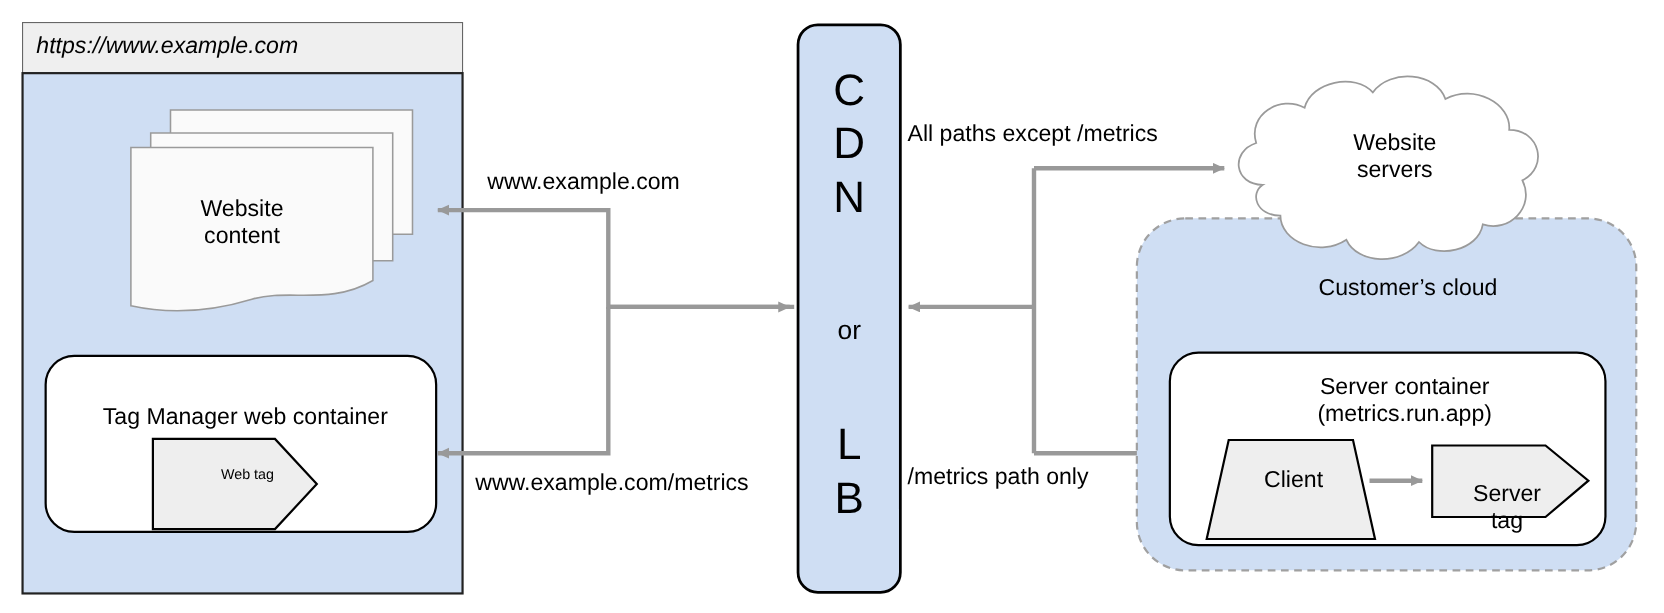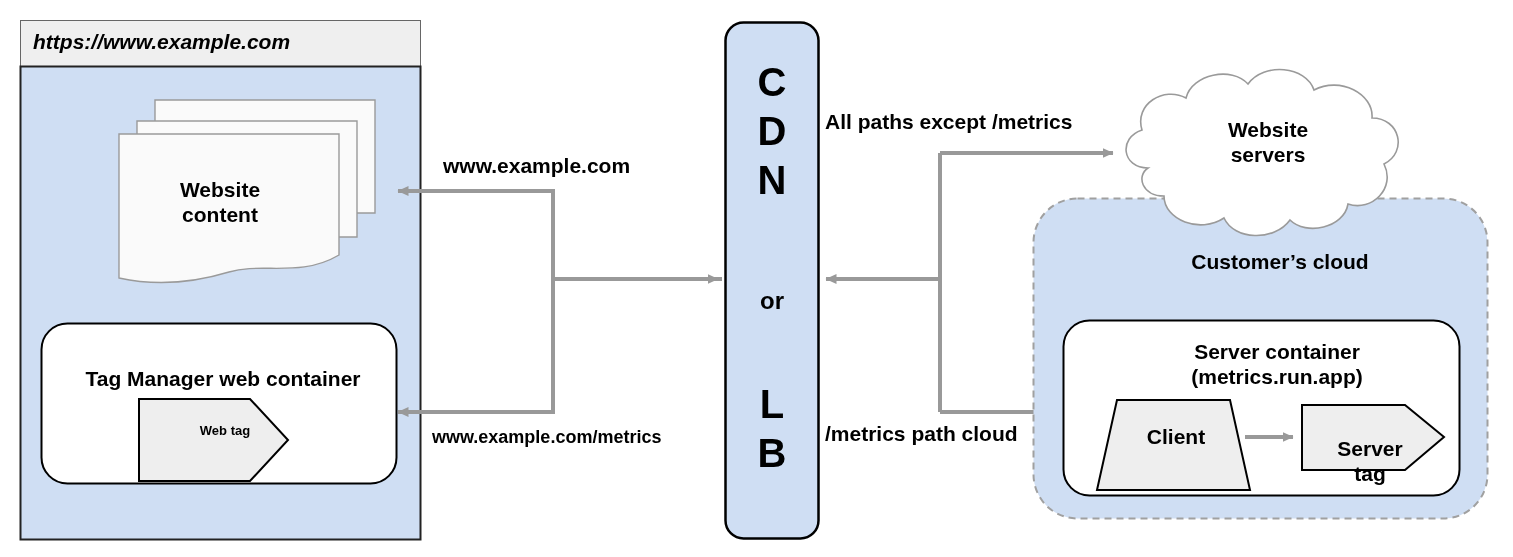--- a/index.html
+++ b/index.html
@@ -11,21 +11,20 @@
   body {
     font-family: "Liberation Sans", sans-serif;
     color: #000000;
   }
   #diagram-root {
     position: relative;
     width: 1513px;
     height: 557px;
     background: #ffffff;
     overflow: hidden;
-    font-weight: bold;
   }
   #diagram-svg {
     position: absolute;
     left: 0;
     top: 0;
     width: 1513px;
     height: 557px;
   }
   .lbl {
     position: absolute;
@@ -93,21 +92,21 @@
 
   
   #label-www {
     left: 443px;
     top: 154px;
     font-size: 21px;
   }
   #label-www-metrics {
     left: 432px;
     top: 427px;
-    font-size: 18px;
+    font-size: 21px;
   }
   #label-all-paths {
     left: 825px;
     top: 110px;
     font-size: 21px;
   }
   #label-metrics-only {
     left: 825px;
     top: 422px;
     font-size: 21px;
@@ -264,21 +263,21 @@
 
   <div class="lbl lbl-c" id="cdn-letters2">L
 B</div>
 
   <div class="lbl lbl-l" id="label-www">www.example.com</div>
 
   <div class="lbl lbl-l" id="label-www-metrics">www.example.com/metrics</div>
 
   <div class="lbl lbl-l" id="label-all-paths">All paths except /metrics</div>
 
-  <div class="lbl lbl-l" id="label-metrics-only">/metrics path cloud</div>
+  <div class="lbl lbl-l" id="label-metrics-only">/metrics path only</div>
 
   <div class="lbl lbl-c" id="website-servers-label">Website
 servers</div>
 
   <div class="lbl lbl-c" id="server-container-label">Server container
 (metrics.run.app)</div>
 
   <div class="lbl lbl-c" id="customers-cloud-label">Customer’s cloud</div>
 
   <div class="lbl lbl-c" id="client-label">Client</div>

